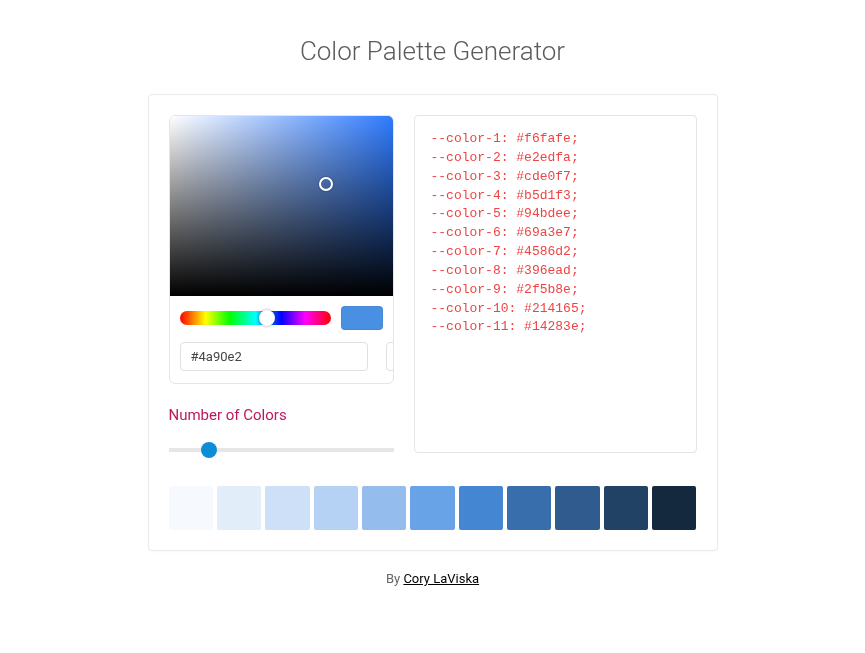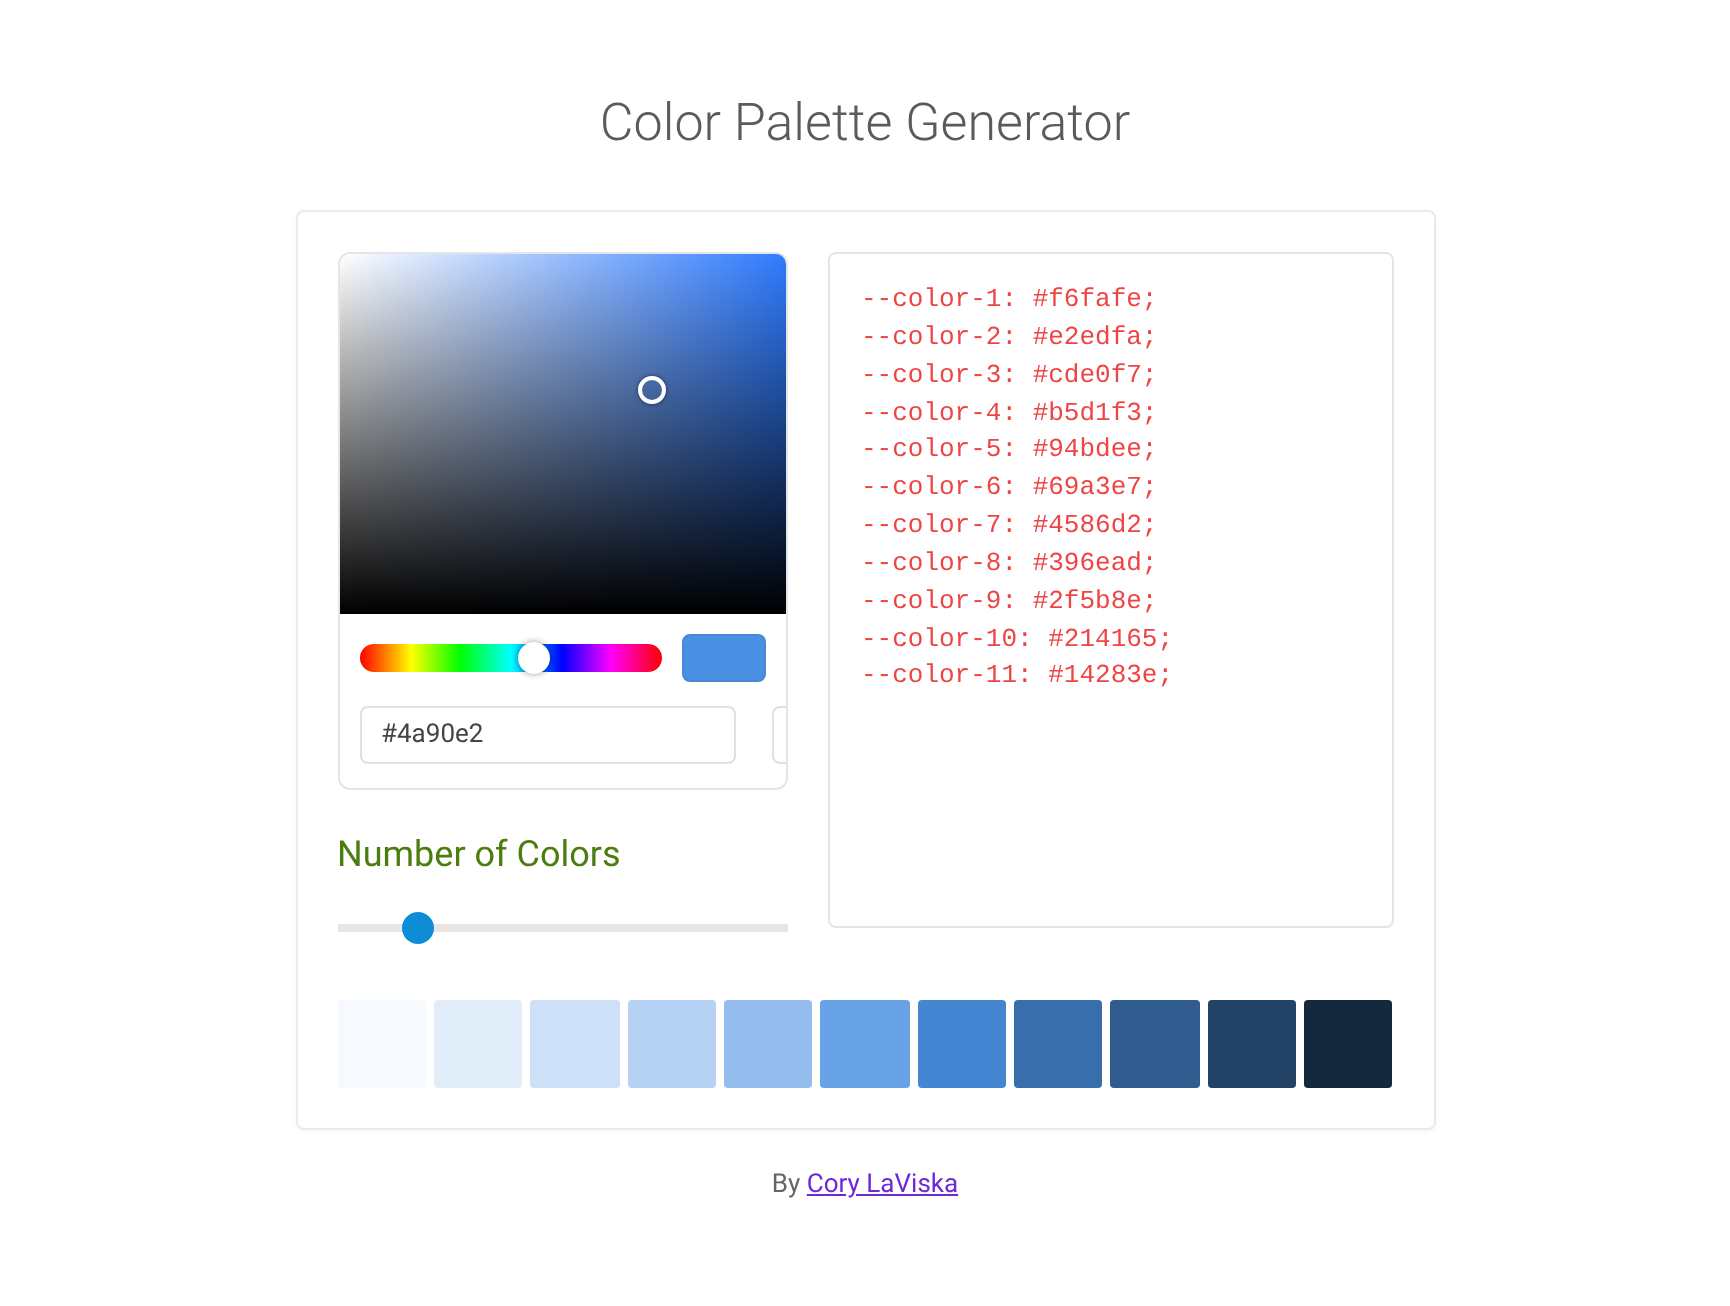--- a/index.html
+++ b/index.html
@@ -5,21 +5,21 @@
   * { box-sizing: border-box; }
   body {
     margin: 0;
     padding: 0;
     font-family: -apple-system, BlinkMacSystemFont, "Segoe UI", Roboto, Arial, sans-serif;
     background: #ffffff;
     color: #4a4a4a;
   }
   .page {
     width: 751px;
-    margin: 11px auto;
+    margin: 0 auto;
     padding: 20px 0 30px;
   }
   h1.title {
     text-align: center;
     font-weight: 300;
     font-size: 26px;
     color: #5b5b5b;
     margin: 16px 0 28px;
   }
   .card {
@@ -122,22 +122,22 @@
     background: #fff;
     border-radius: 4px;
     padding: 6px 12px;
     font-size: 13px;
     color: #555;
     cursor: pointer;
   }
   
   .noc-label {
     margin-top: 22px;
-    font-size: 18px;
-    color: #4d7c0f;
+    font-size: 15px;
+    color: #be185d;
   }
   .range-wrap {
     margin-top: 14px;
     position: relative;
     height: 24px;
   }
   .range-track {
     position: absolute;
     top: 50%;
     left: 0;
@@ -185,21 +185,21 @@
   
   .footer {
     text-align: center;
     margin-top: 20px;
     font-size: 13px;
     color: #666;
   }
   .footer .by { }
   .footer .author {
     text-decoration: underline;
-    color: #6d28d9;
+    color: #000000;
     cursor: pointer;
   }
 </style>
 </head>
 <body>
 
 <div class="page">
   <h1 class="title">Color Palette Generator</h1>
 
   <div class="card">

